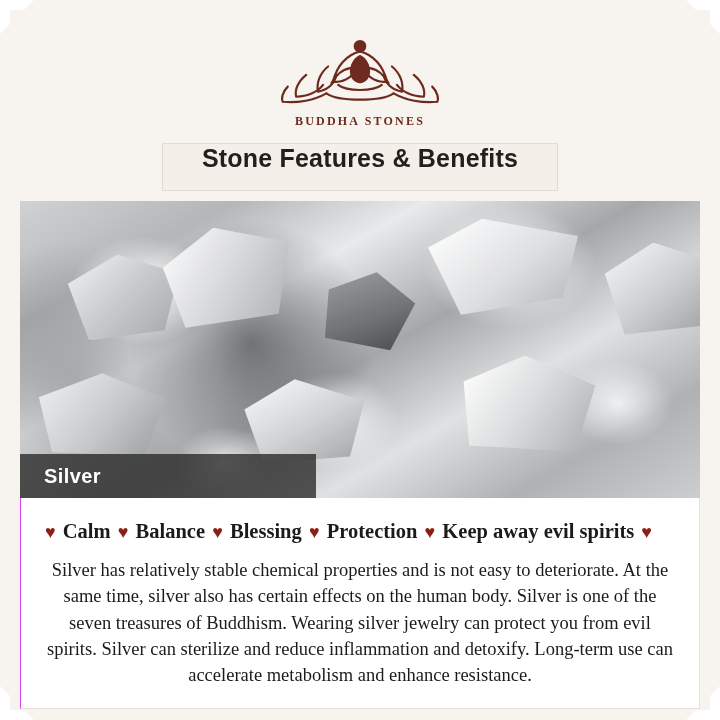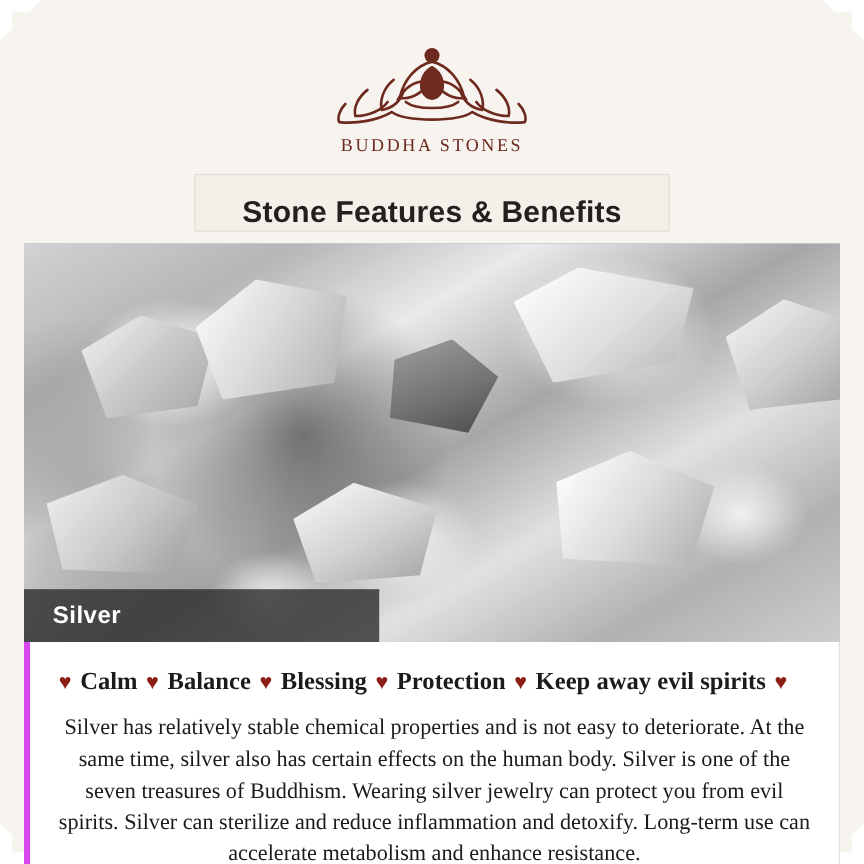--- a/index.html
+++ b/index.html
@@ -46,49 +46,49 @@
     align-items: center;
   }
   .logo-mark {
     width: 168px;
     height: 74px;
     display: block;
   }
   .brand-name {
     margin-top: 8px;
     font-family: "Liberation Serif", serif;
-    font-size: 15px;
+    font-size: 12px;
     letter-spacing: 2.2px;
     color: #6e2a1e;
-    font-weight: normal;
+    font-weight: bold;
   }
 
   
   .title-bar {
     margin: 14px 152px 0 152px;
     background: #f4efe8;
     border: 1px solid #e2dbd2;
     height: 46px;
     display: flex;
-    align-items: flex-end;
+    align-items: flex-start;
     justify-content: center;
   }
   .title-bar .title-text {
     font-family: "Liberation Sans", sans-serif;
     font-weight: bold;
     font-size: 25px;
     color: #231f1c;
     letter-spacing: 0.2px;
   }
 
   
   .hero {
     position: relative;
     margin: 10px 10px 0 10px;
-    height: 332px;
+    height: 297px;
     overflow: hidden;
     background: #8d9195;
   }
   .hero-img {
     position: absolute;
     inset: 0;
     background:
       radial-gradient(ellipse 120px 90px at 18% 30%, rgba(255,255,255,0.85), rgba(255,255,255,0) 60%),
       radial-gradient(ellipse 140px 100px at 72% 22%, rgba(250,250,252,0.8), rgba(255,255,255,0) 62%),
       radial-gradient(ellipse 110px 80px at 46% 74%, rgba(255,255,255,0.7), rgba(255,255,255,0) 60%),
@@ -131,21 +131,21 @@
     color: #ffffff;
     font-size: 20px;
     font-weight: bold;
     letter-spacing: 0.4px;
   }
 
   
   .body-card {
     margin: 0 10px;
     background: #ffffff;
-    border-left: 5px solid #d946ef;
+    border-left: 1px solid #d946ef;
     border-right: 1px solid #e6e1da;
     border-bottom: 1px solid #e6e1da;
     padding: 22px 22px 20px 22px;
     box-sizing: border-box;
   }
   .keywords {
     font-family: "Liberation Serif", serif;
     font-weight: bold;
     font-size: 20.5px;
     color: #1b1b1b;

